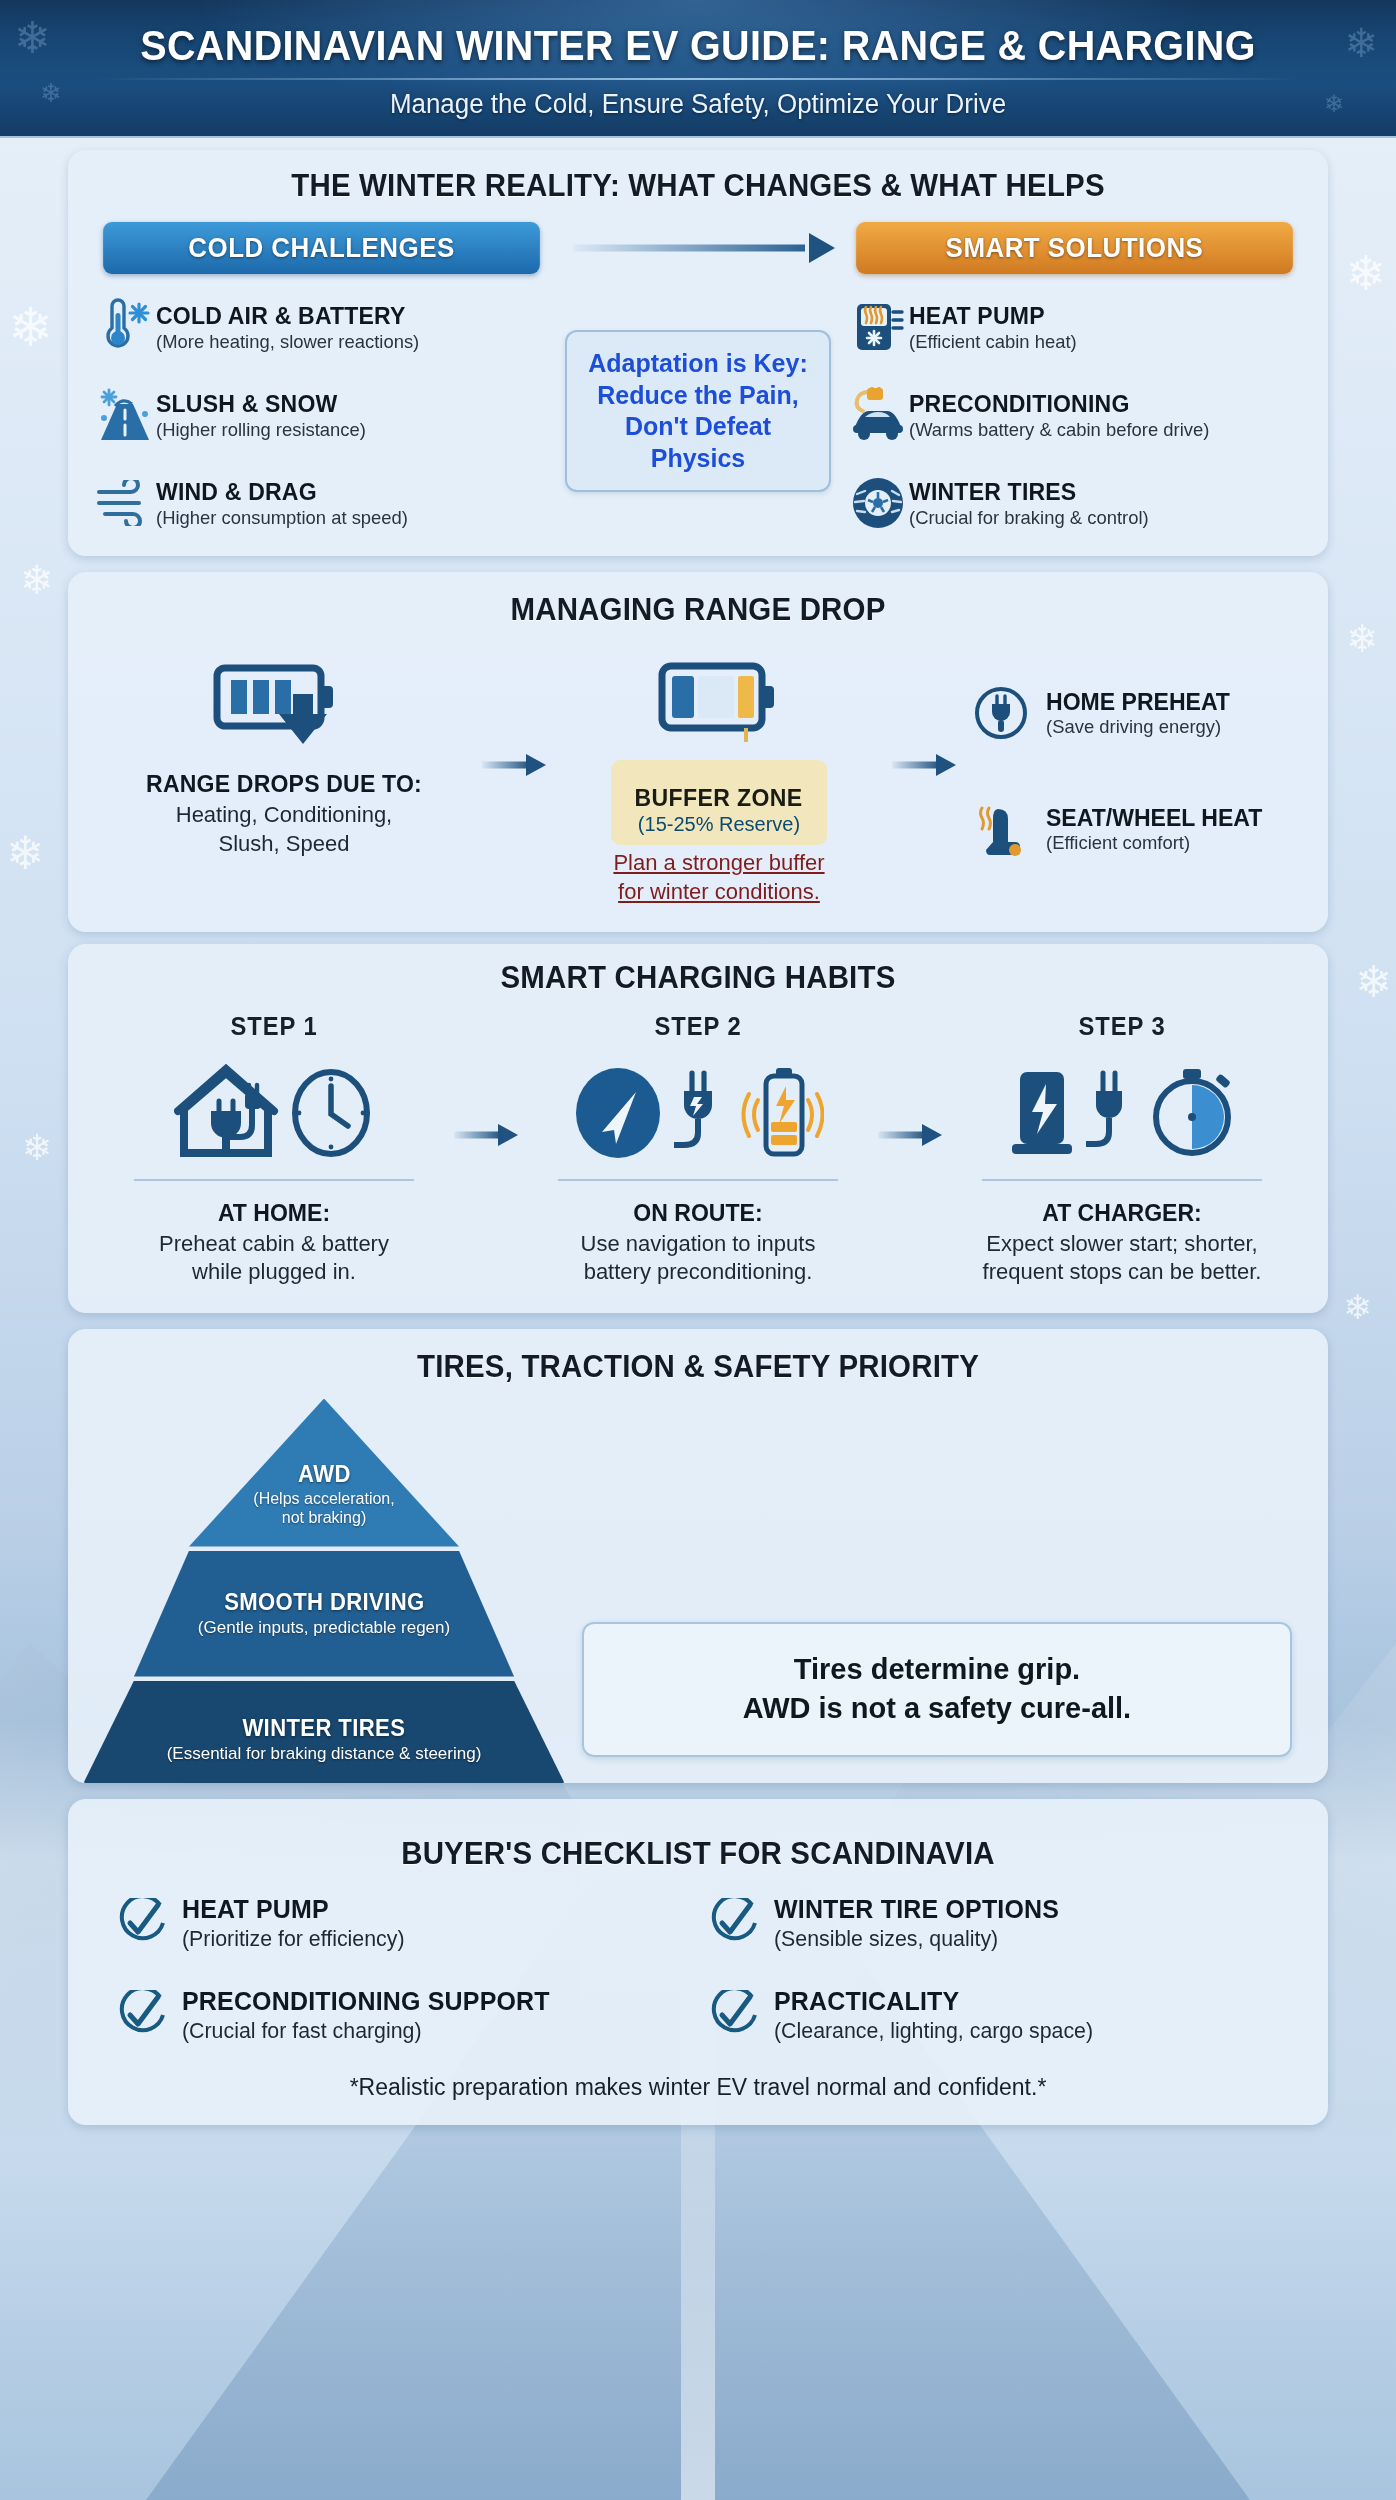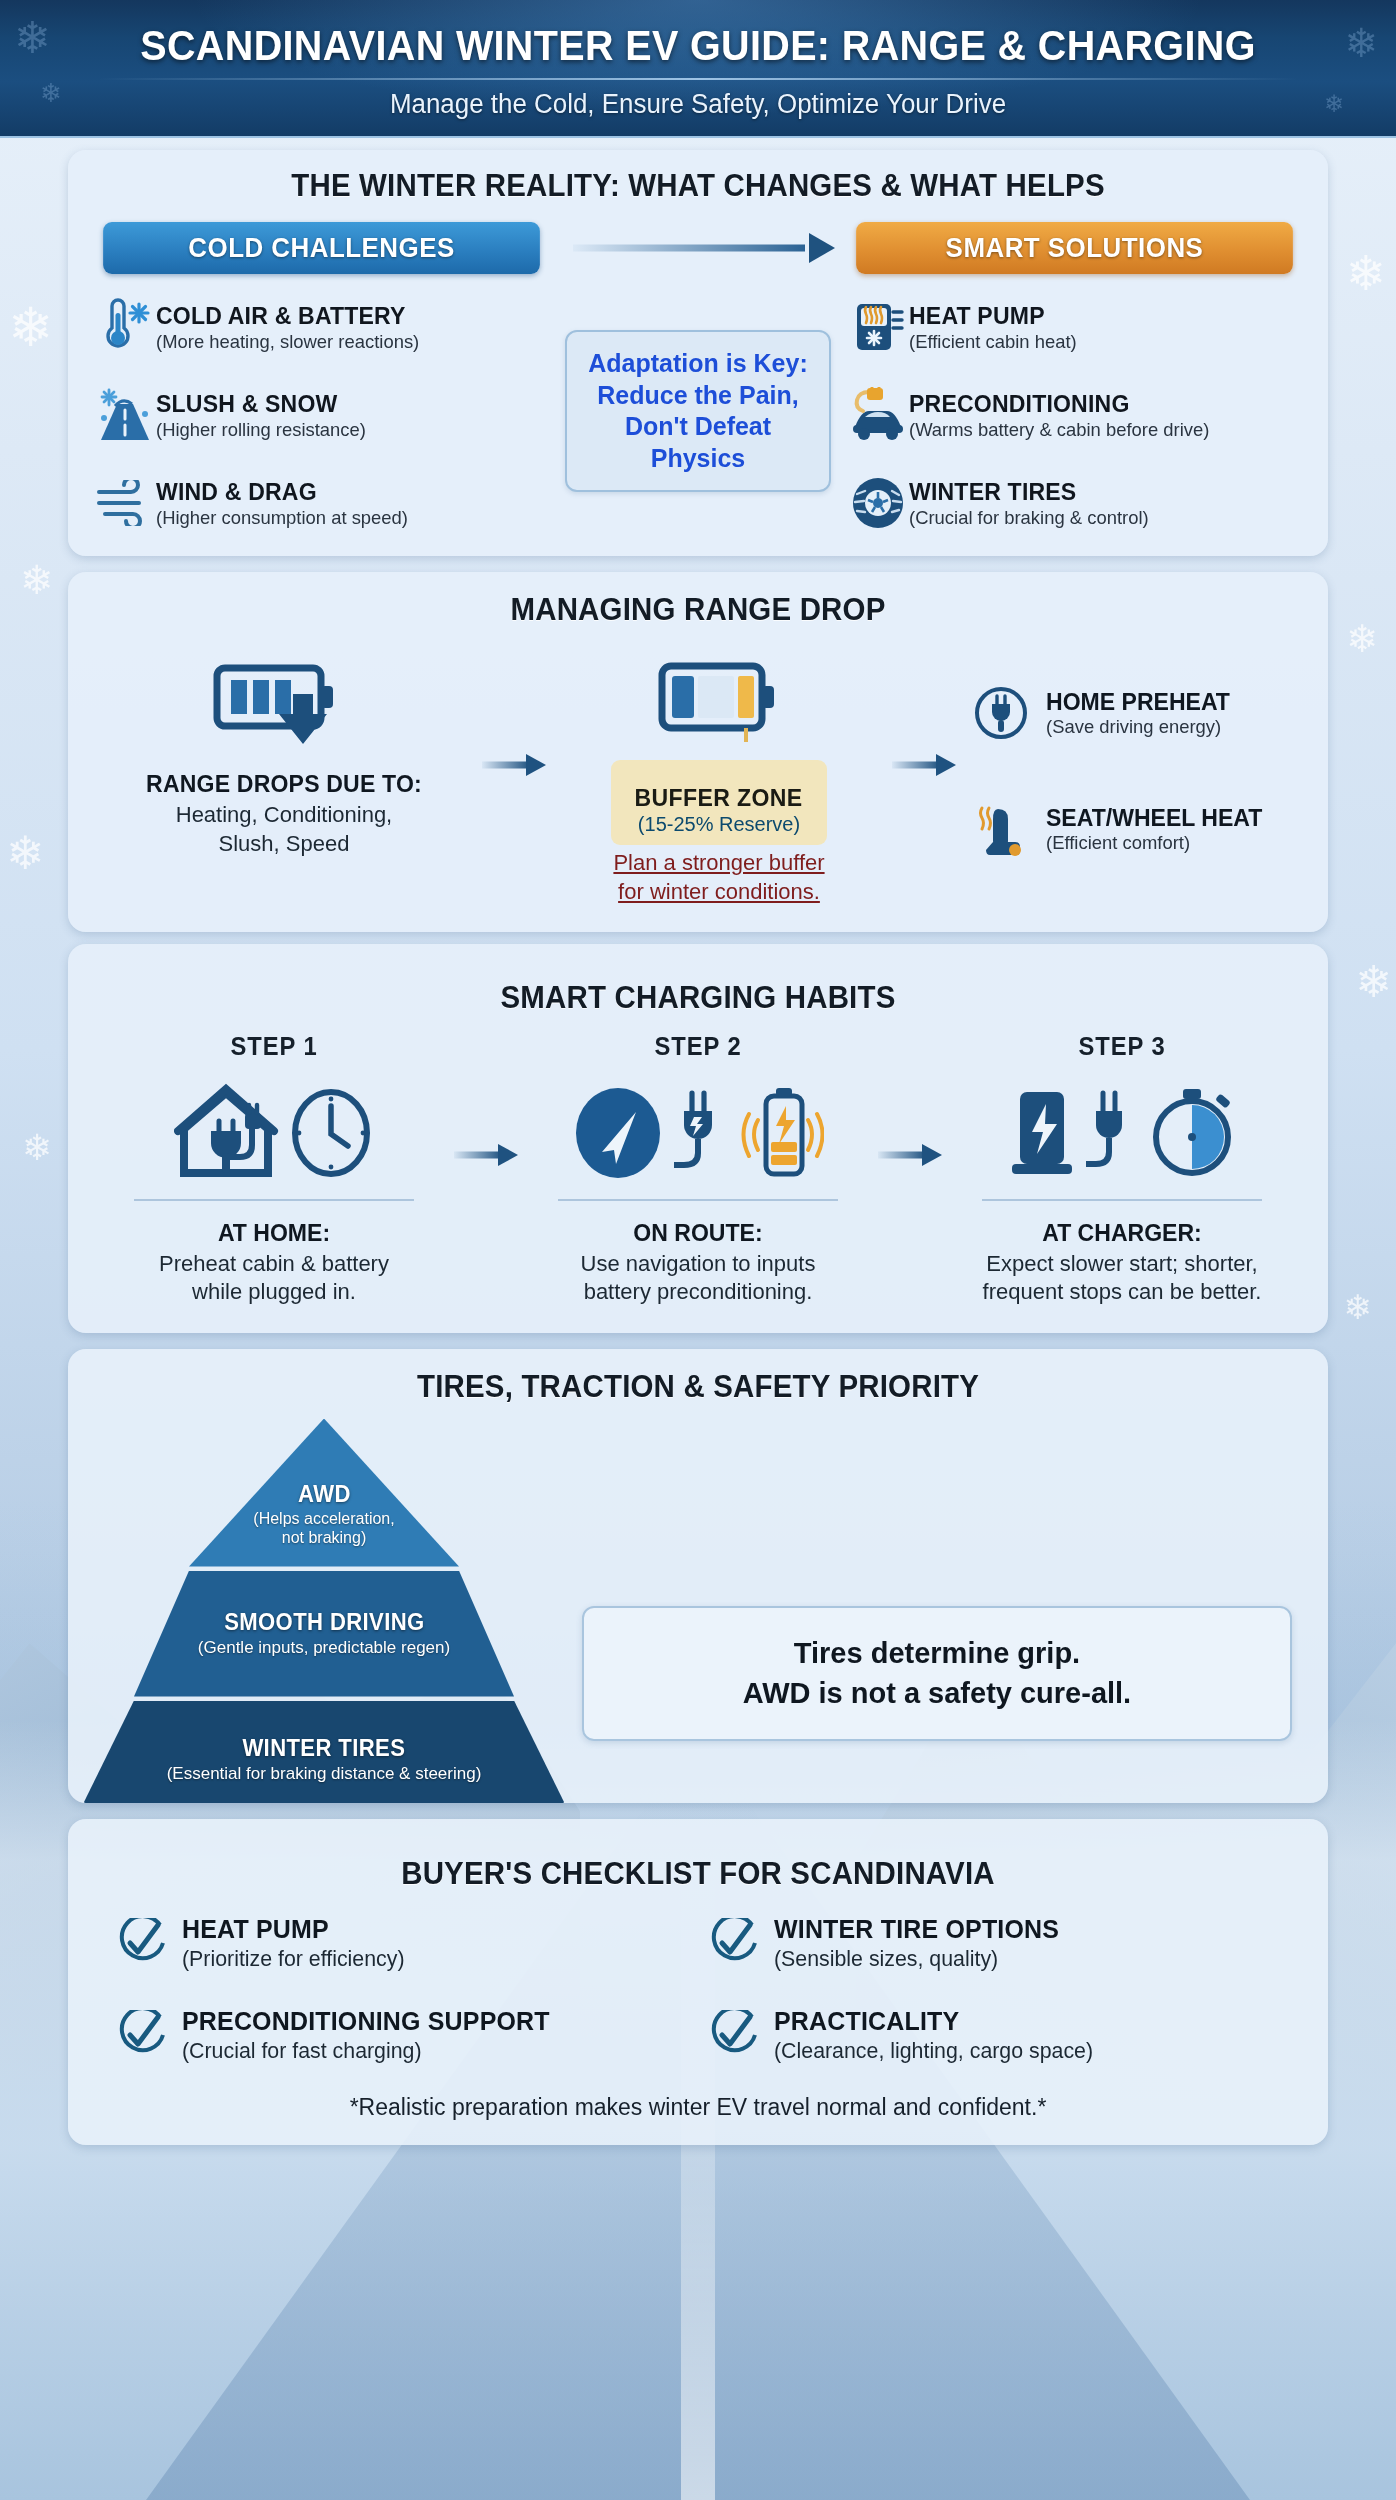--- a/index.html
+++ b/index.html
@@ -170,33 +170,33 @@
   }
   #buffer-chip .bz{ font-size:24px; font-weight:bold; color:#1a1b14; letter-spacing:.4px; transform:scaleX(.96); }
   #buffer-chip .bzs{ font-size:20px; color:#0c4a6e; margin-top:1px; }
   #buffer-note{ font-size:22px; color:#7f1d1d; line-height:1.3; margin-top:4px;text-decoration:underline; }
   .right-item{ display:flex; align-items:center; gap:14px; margin-bottom:30px; text-align:left; }
   .right-item:last-child{ margin-bottom:0; }
   .right-item .t{ font-size:24px; font-weight:bold; color:#0f1720; transform:scaleX(.96); transform-origin:left; }
   .right-item .s{ font-size:19px; color:#2a3440; transform:scaleX(.97); transform-origin:left; }
 
   
-  #sec-charging{ padding:36px 26px 26px;margin-top:12px; }
+  #sec-charging{ padding:16px 26px 26px;margin-top:12px; }
   #steps{ display:flex; align-items:flex-start; margin-top:16px; }
   .step{ width:372px; text-align:center; }
   .step-label{ font-size:25px; font-weight:bold; color:#16202b; letter-spacing:1px; transform:scaleX(.95); }
   .step-icons{ height:120px; display:flex; align-items:center; justify-content:center; gap:6px; margin-top:12px; }
   .step-rule{ width:78%; height:2px; margin:6px auto 0; background:rgba(150,180,210,.7); }
   .step-title{ font-size:24px; font-weight:bold; color:#0f1720; margin-top:18px; transform:scaleX(.96); }
   .step-desc{ font-size:22px; color:#1c2833; line-height:1.28; margin-top:3px; }
   .step-arrow{ flex:1; display:flex; align-items:center; justify-content:center; padding-top:112px; }
 
   
   #sec-tires{ padding:20px 26px 26px; }
-  #tires-body{ display:flex; align-items:center; margin-top:14px; }
+  #tires-body{ display:flex; align-items:flex-end; margin-top:14px; }
   #pyramid{ width:460px; position:relative; height:358px; }
   .pyr{ position:absolute; left:50%; transform:translateX(-50%); display:flex; flex-direction:column; align-items:center; justify-content:center; color:#fff; text-align:center; }
   #pyr-top{ top:0; width:270px; height:148px;
     background:#2f7cb5; clip-path:polygon(50% 0%, 100% 100%, 0% 100%); }
   #pyr-mid{ top:152px; width:380px; height:126px;
     background:#215f92; clip-path:polygon(14.5% 0%, 85.5% 0%, 100% 100%, 0% 100%); }
   #pyr-bot{ top:282px; width:500px; height:118px;
     background:#18476f; clip-path:polygon(12% 0%, 88% 0%, 98% 86%, 96% 100%, 4% 100%, 2% 86%); }
   .pyr .pt{ font-size:23px; font-weight:bold; letter-spacing:.4px; text-shadow:0 1px 3px rgba(0,0,0,.5); transform:scaleX(.96); }
   .pyr .ps{ font-size:17px; line-height:1.18; margin-top:2px; text-shadow:0 1px 2px rgba(0,0,0,.45); }

